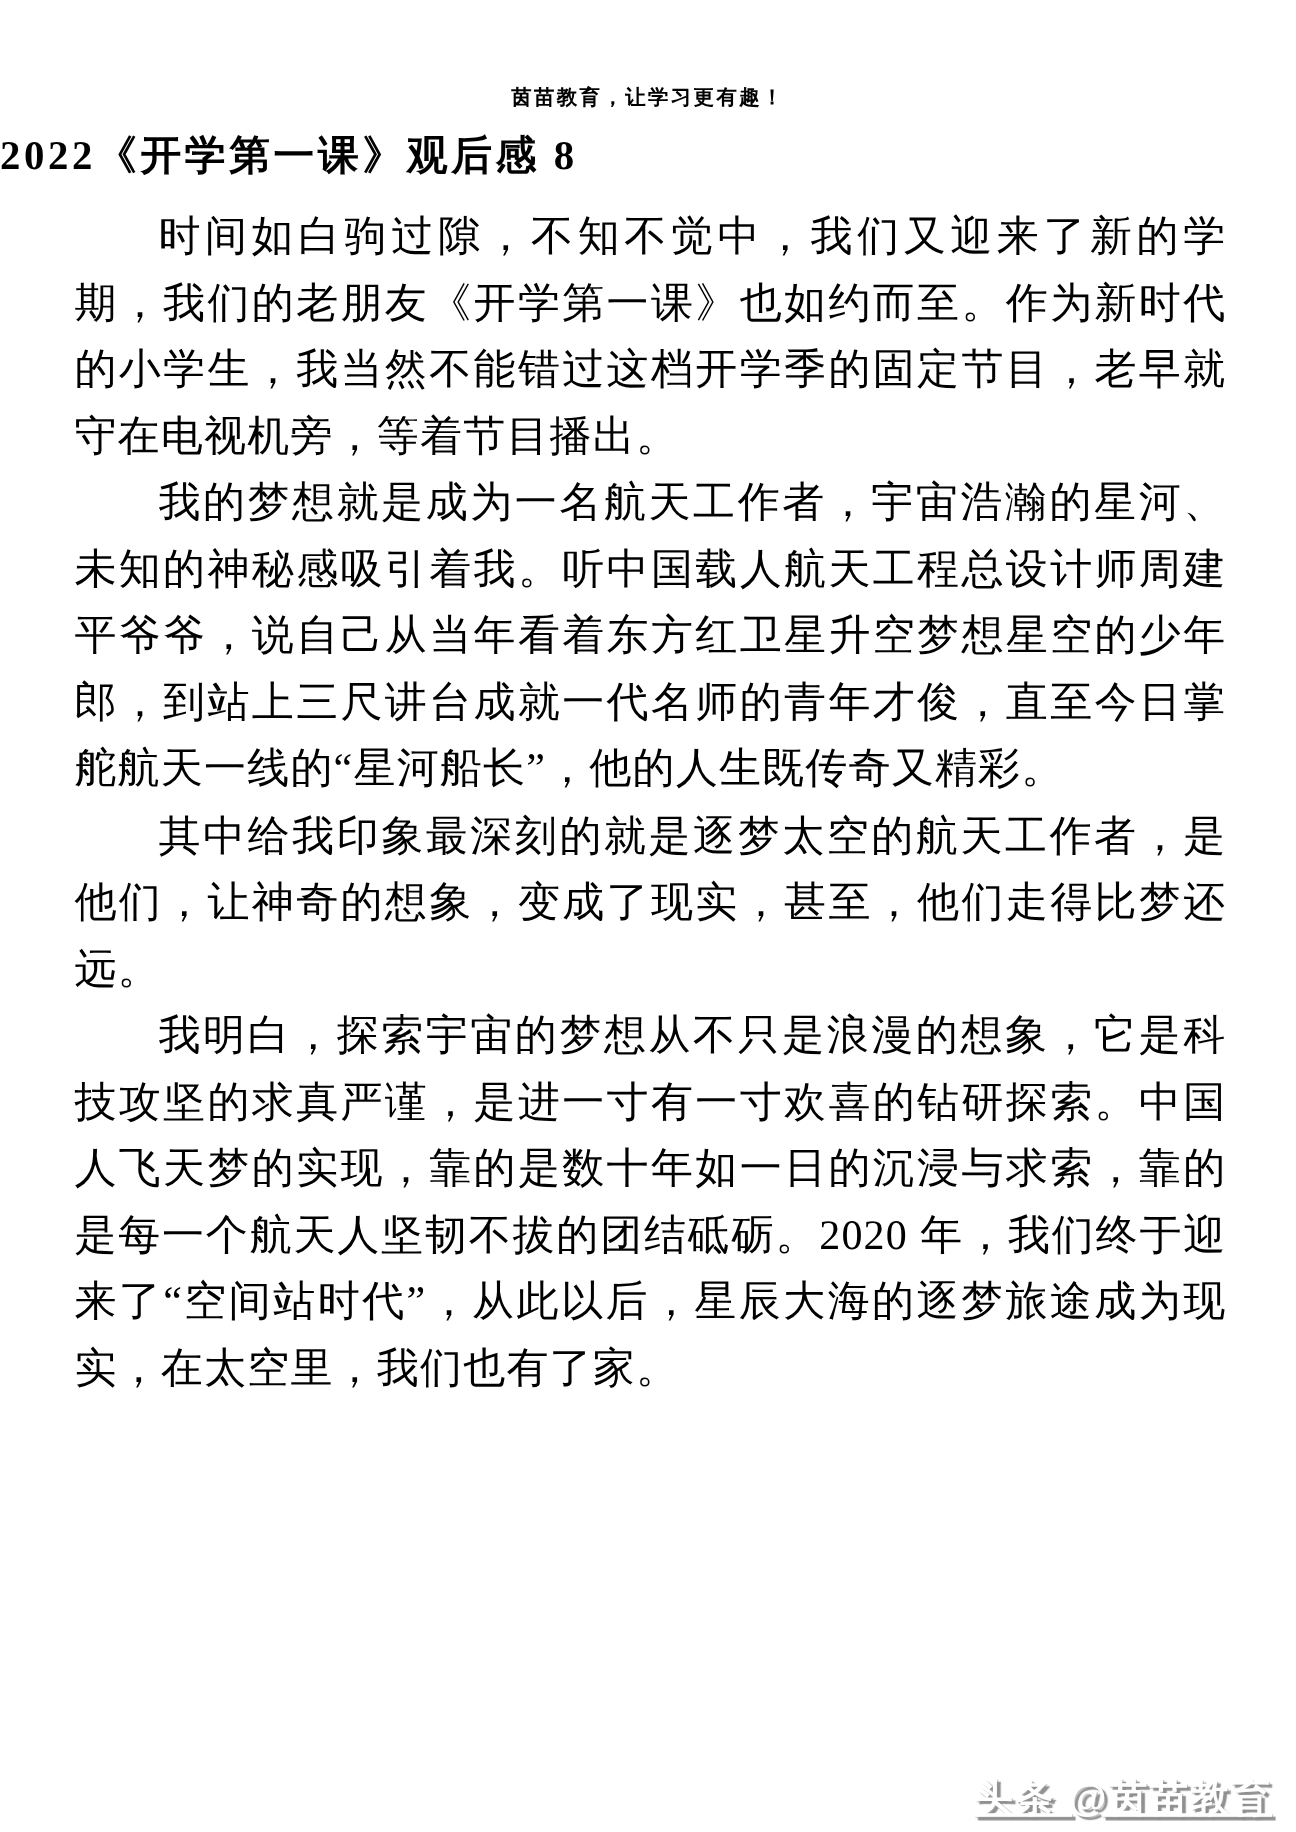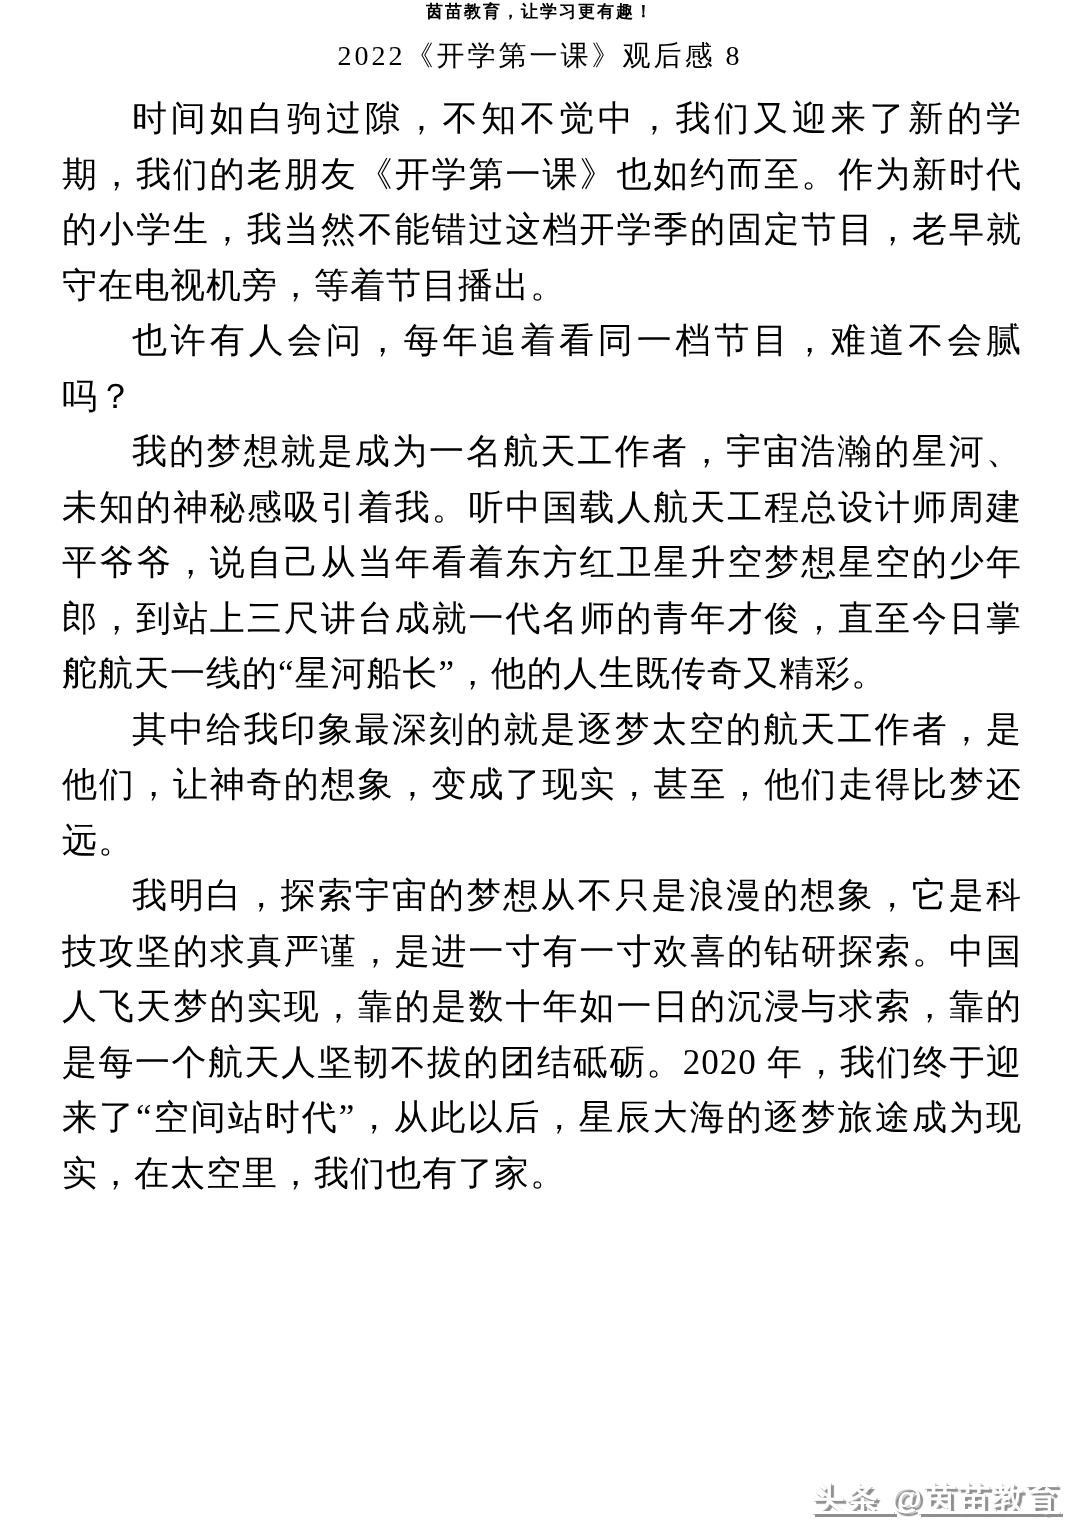--- a/index.html
+++ b/index.html
@@ -12,30 +12,31 @@
     width: 1080px;
     height: 1527px;
     margin: 0 auto;
     background: #ffffff;
     color: #000000;
     font-family: "Liberation Serif", "DejaVu Serif", serif;
     overflow: hidden;
     box-sizing: border-box;
   }
   .header-slogan {
+    padding-top: 70px;
     text-align: center;
     font-size: 17px;
     font-weight: bold;
     letter-spacing: 2px;
   }
   .essay-title {
     margin: 14px 0 0 0;
-    text-align: center;
-    font-size: 28px;
-    font-weight: normal;
+    text-align: left;
+    font-size: 34px;
+    font-weight: bold;
     letter-spacing: 3px;
   }
   .content {
     padding: 16px 58px 0 62px;
     font-size: 35px;
     font-weight: normal;
     line-height: 55.5px;
     text-align: justify;
     text-justify: inter-ideograph;
     letter-spacing: 1px;
@@ -62,21 +63,20 @@
 <body>
 
 <div class="page">
 
   <div class="header-slogan">茵苗教育，让学习更有趣！</div>
 
   <h1 class="essay-title">2022《开学第一课》观后感 8</h1>
 
   <div class="content">
     <p>时间如白驹过隙，不知不觉中，我们又迎来了新的学期，我们的老朋友《开学第一课》也如约而至。作为新时代的小学生，我当然不能错过这档开学季的固定节目，老早就守在电视机旁，等着节目播出。</p>
-    <p>也许有人会问，每年追着看同一档节目，难道不会腻吗？</p>
     <p>我的梦想就是成为一名航天工作者，宇宙浩瀚的星河、未知的神秘感吸引着我。听中国载人航天工程总设计师周建平爷爷，说自己从当年看着东方红卫星升空梦想星空的少年郎，到站上三尺讲台成就一代名师的青年才俊，直至今日掌舵航天一线的“星河船长”，他的人生既传奇又精彩。</p>
     <p>其中给我印象最深刻的就是逐梦太空的航天工作者，是他们，让神奇的想象，变成了现实，甚至，他们走得比梦还远。</p>
     <p>我明白，探索宇宙的梦想从不只是浪漫的想象，它是科技攻坚的求真严谨，是进一寸有一寸欢喜的钻研探索。中国人飞天梦的实现，靠的是数十年如一日的沉浸与求索，靠的是每一个航天人坚韧不拔的团结砥砺。2020 年，我们终于迎来了“空间站时代”，从此以后，星辰大海的逐梦旅途成为现实，在太空里，我们也有了家。</p>
   </div>
 
   <div class="footer-watermark">头条 @茵苗教育</div>
 
 </div>
 
 </body></html>

